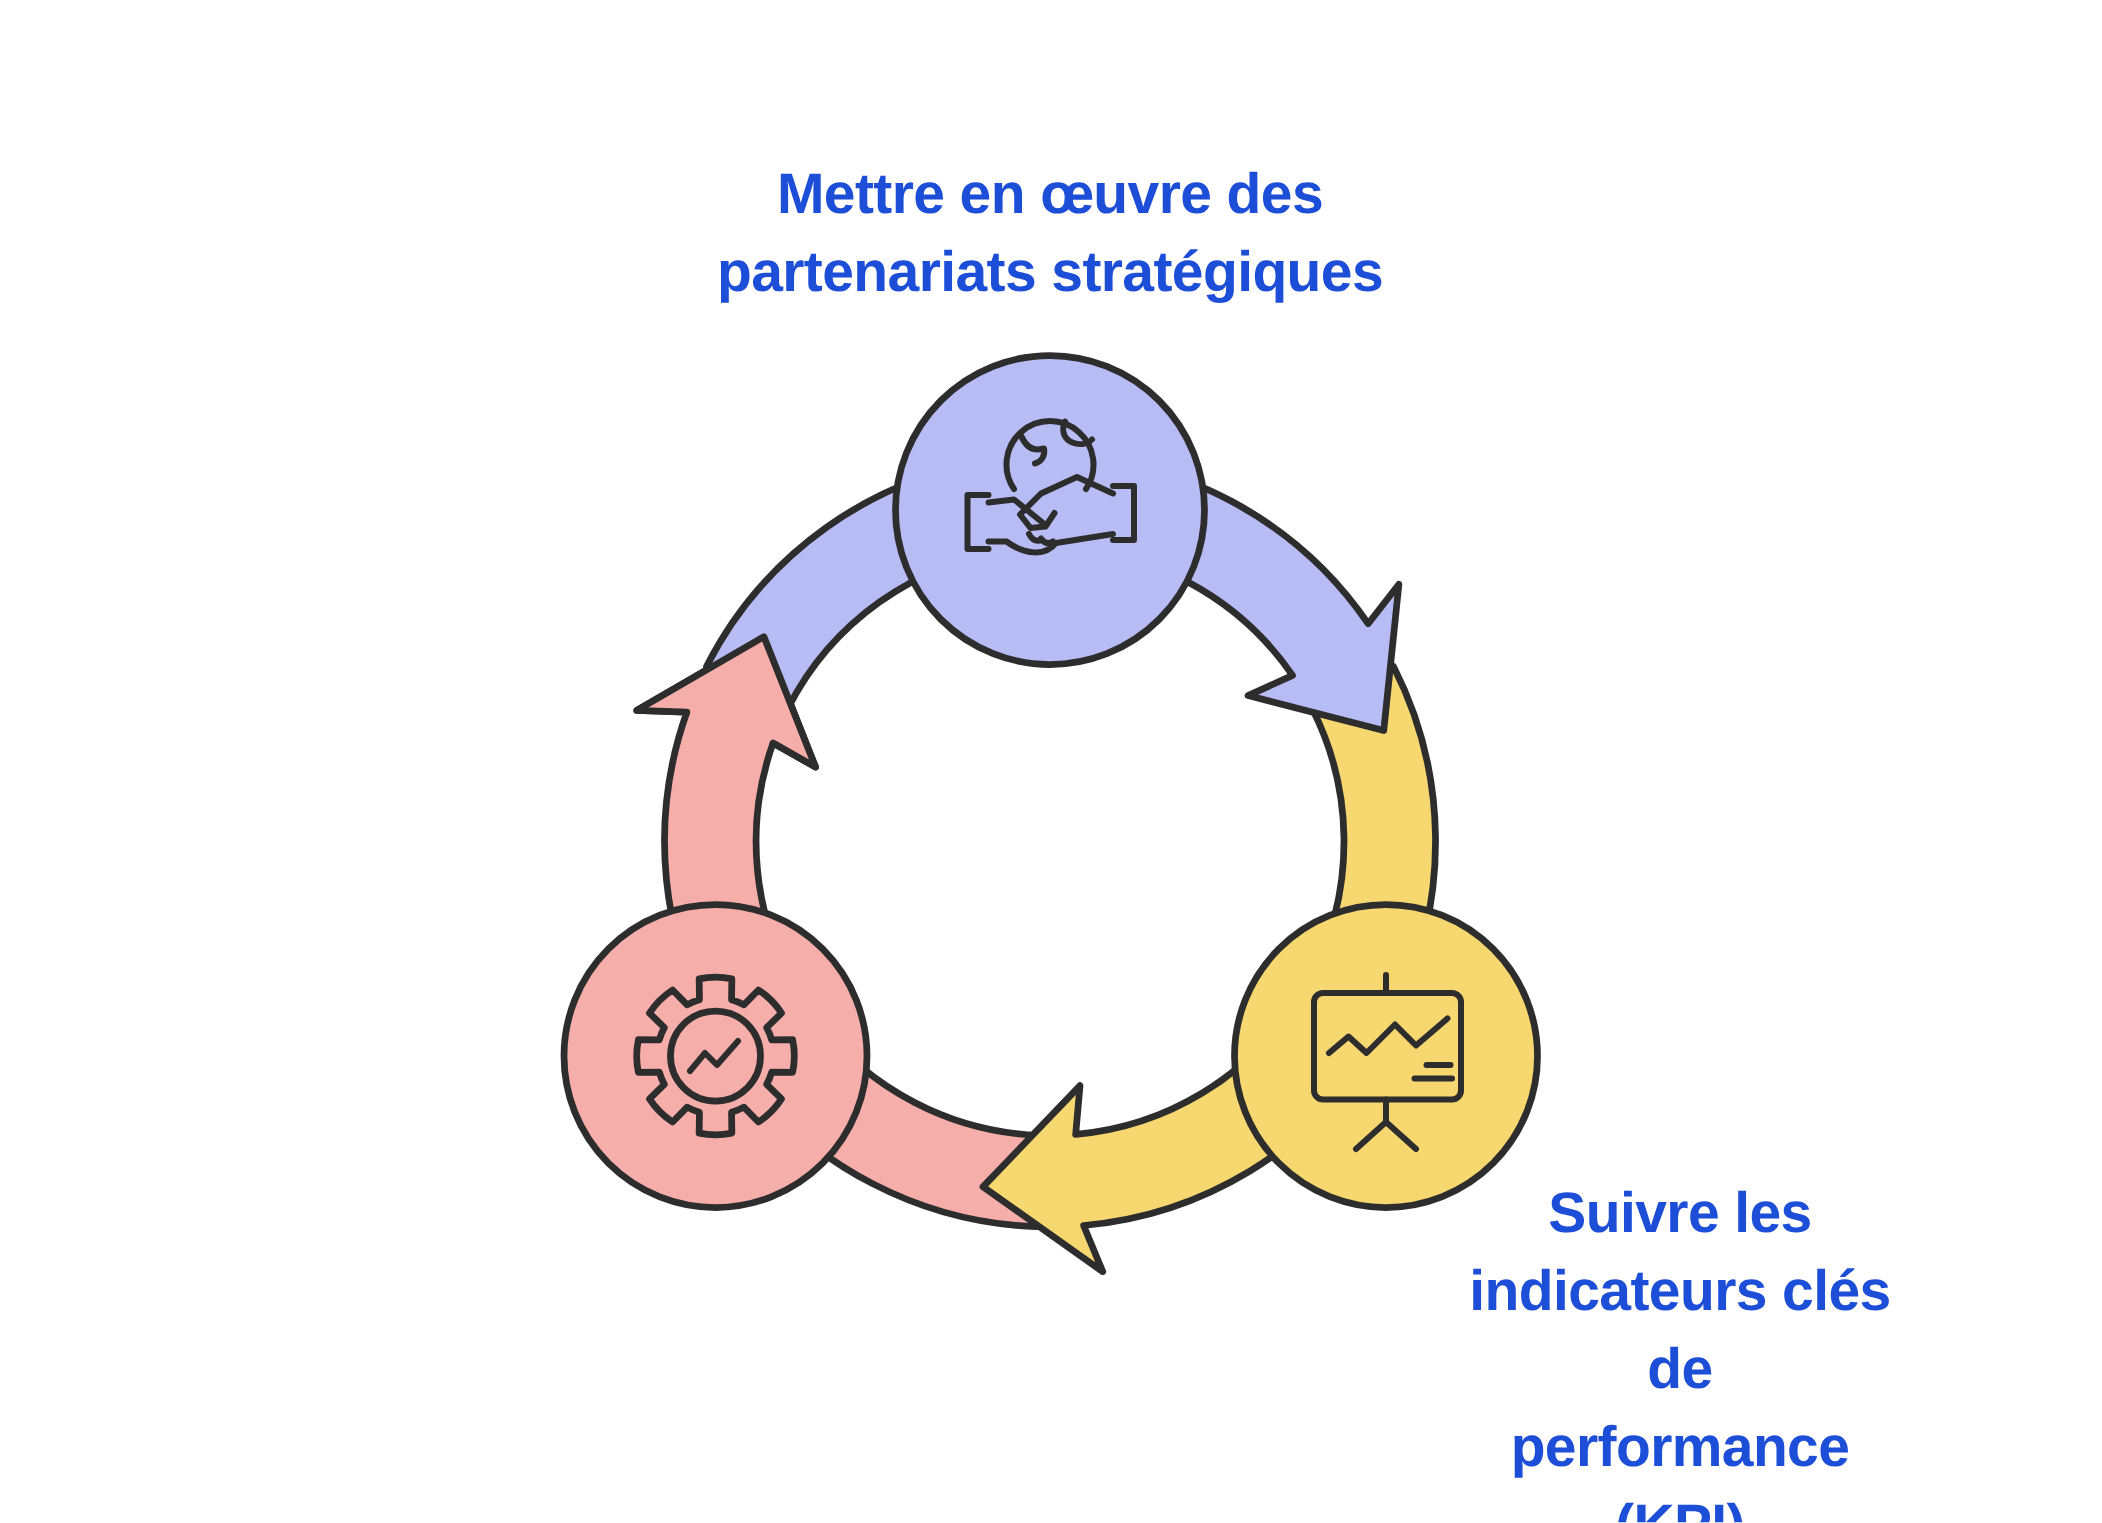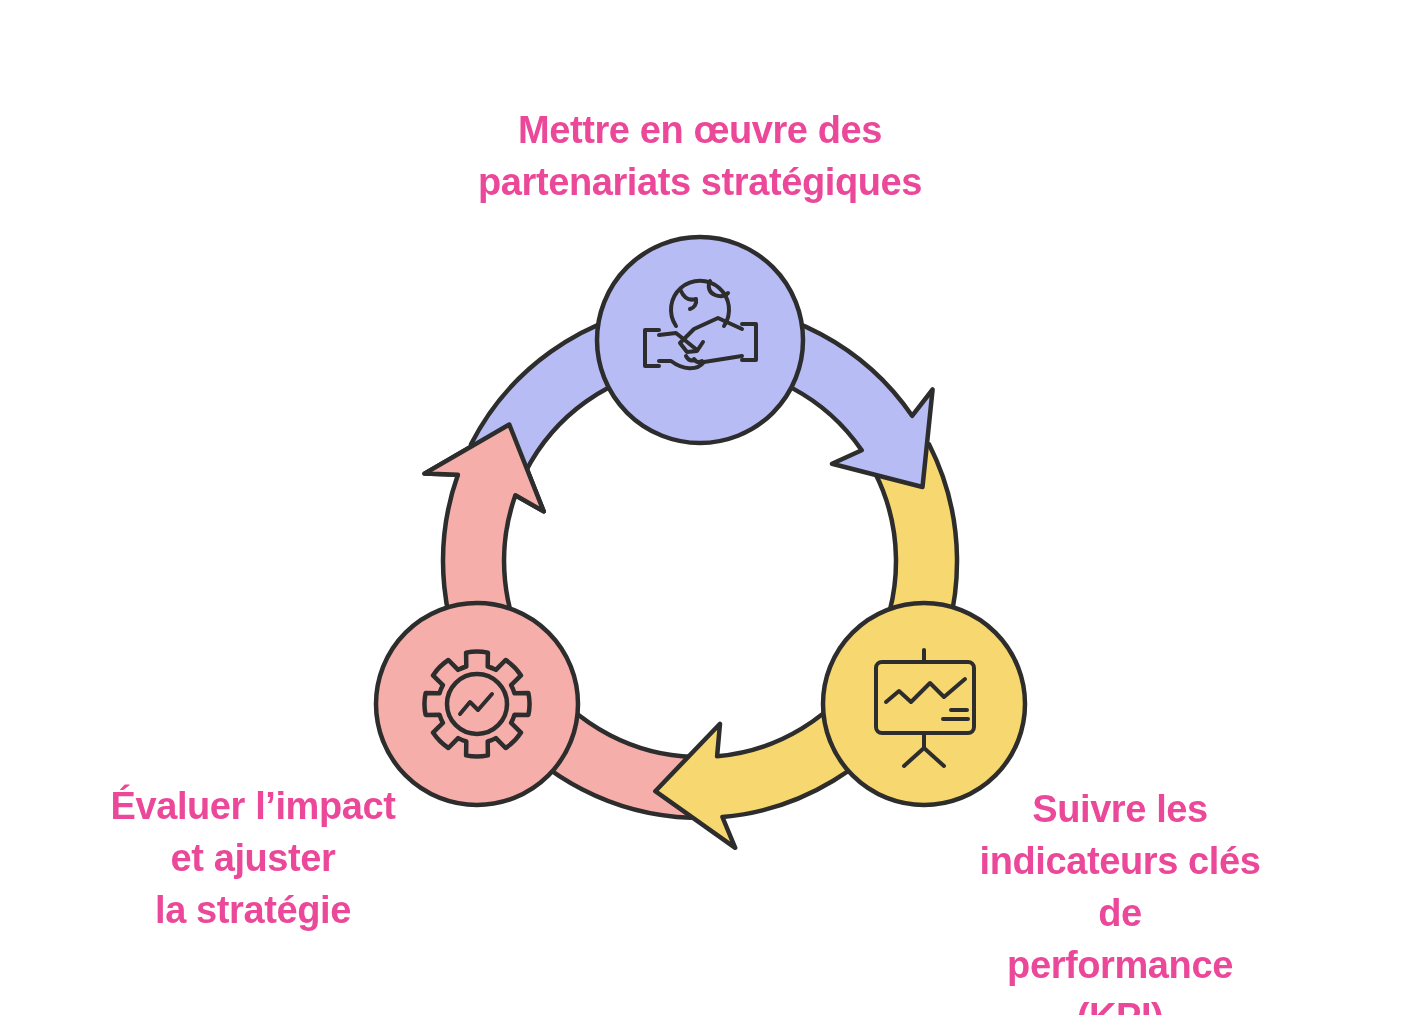--- a/index.html
+++ b/index.html
@@ -19,21 +19,21 @@
   }
   .label {
     position: absolute;
     transform: translateX(-50%);
     white-space: pre-line;
     text-align: center;
     font-weight: 600;
     font-size: 38px;
     line-height: 1.37;
     letter-spacing: -0.4px;
-    color: #ec4899;
+    color: #1d4ed8;
   }
   #lbl-top   { left: 700px;  top: 104px; }
   #lbl-left  { left: 253px;  top: 780px; }
   #lbl-right { left: 1120px; top: 783px; }
 </style>
 </head>
 <body>
 
 <div class="stage">
 
@@ -81,16 +81,13 @@
         <path stroke-width="4" d="M460 714 L470 702 L478 710 L492 694"></path>
       </g>
     </g>
   </svg>
 
   <div class="label" id="lbl-top">Mettre en œuvre des
 partenariats stratégiques</div>
   <div class="label" id="lbl-right">Suivre les
 indicateurs clés de
 performance (KPI)</div>
-  <div class="label" id="lbl-left">Évaluer l’impact
-et ajuster
-la stratégie</div>
 </div>
 
 </body></html>

